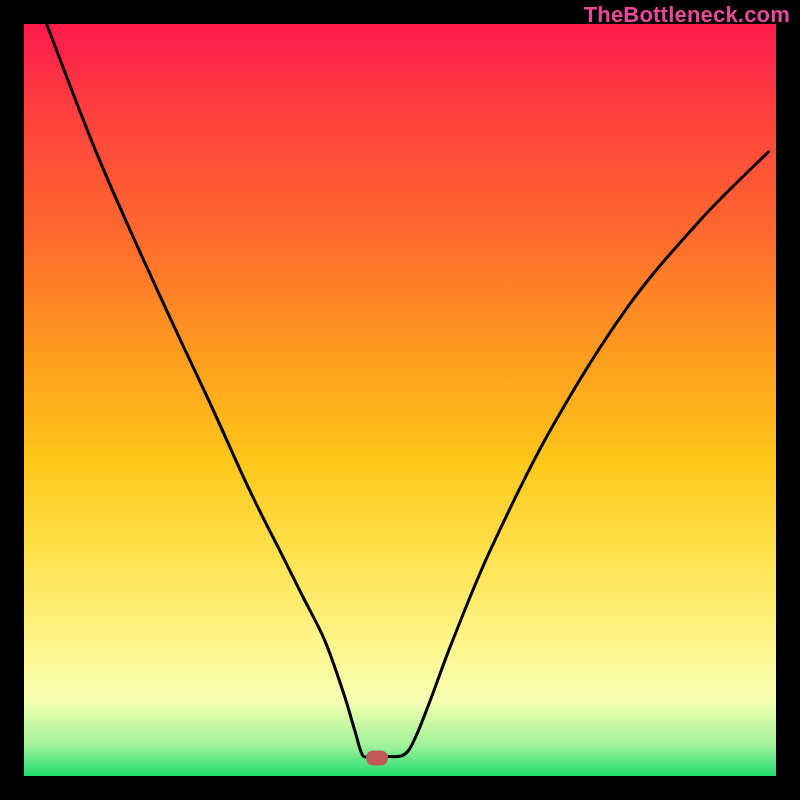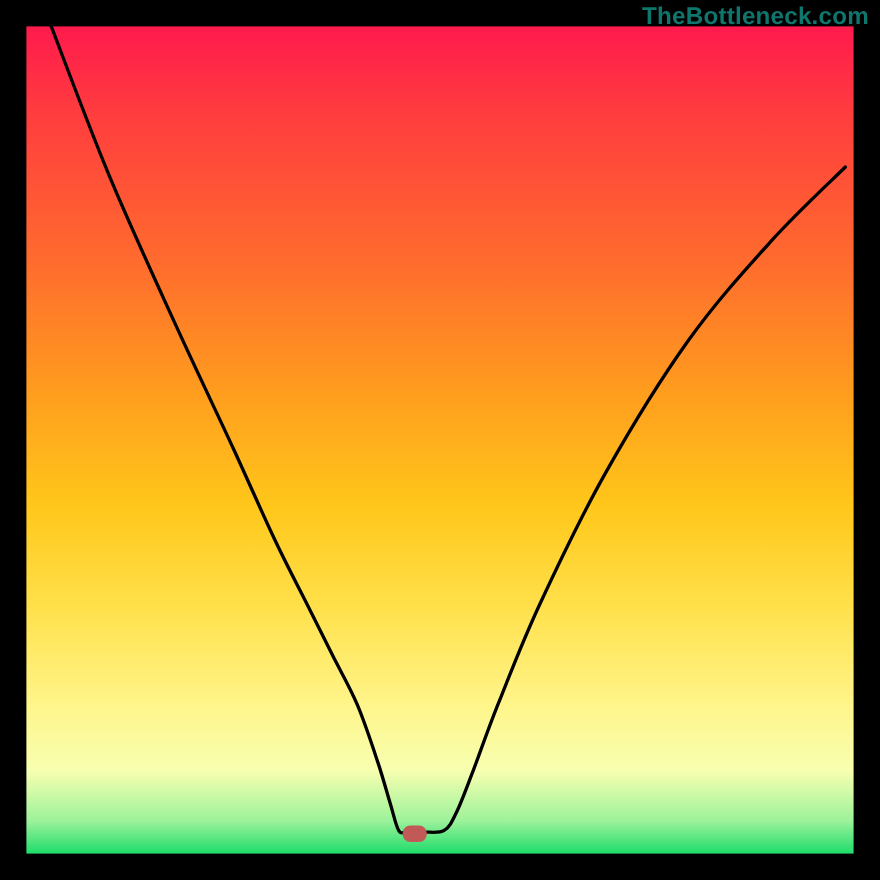--- a/index.html
+++ b/index.html
@@ -34,21 +34,21 @@
       #ffe04a 70%,
       #fff58a 82%,
       #f7ffb0 90%,
       #9df29a 96%,
       #1edc6b 100%);
   }
   .watermark {
     position: absolute;
     top: 2px;
     right: 10px;
-    color: #0f766e;
+    color: #ec4899;
     font-size: 22px;
     font-weight: 600;
     letter-spacing: 0.2px;
     user-select: none;
   }
   svg.curve {
     position: absolute;
     left: 24px;
     top: 24px;
     width: 752px;

